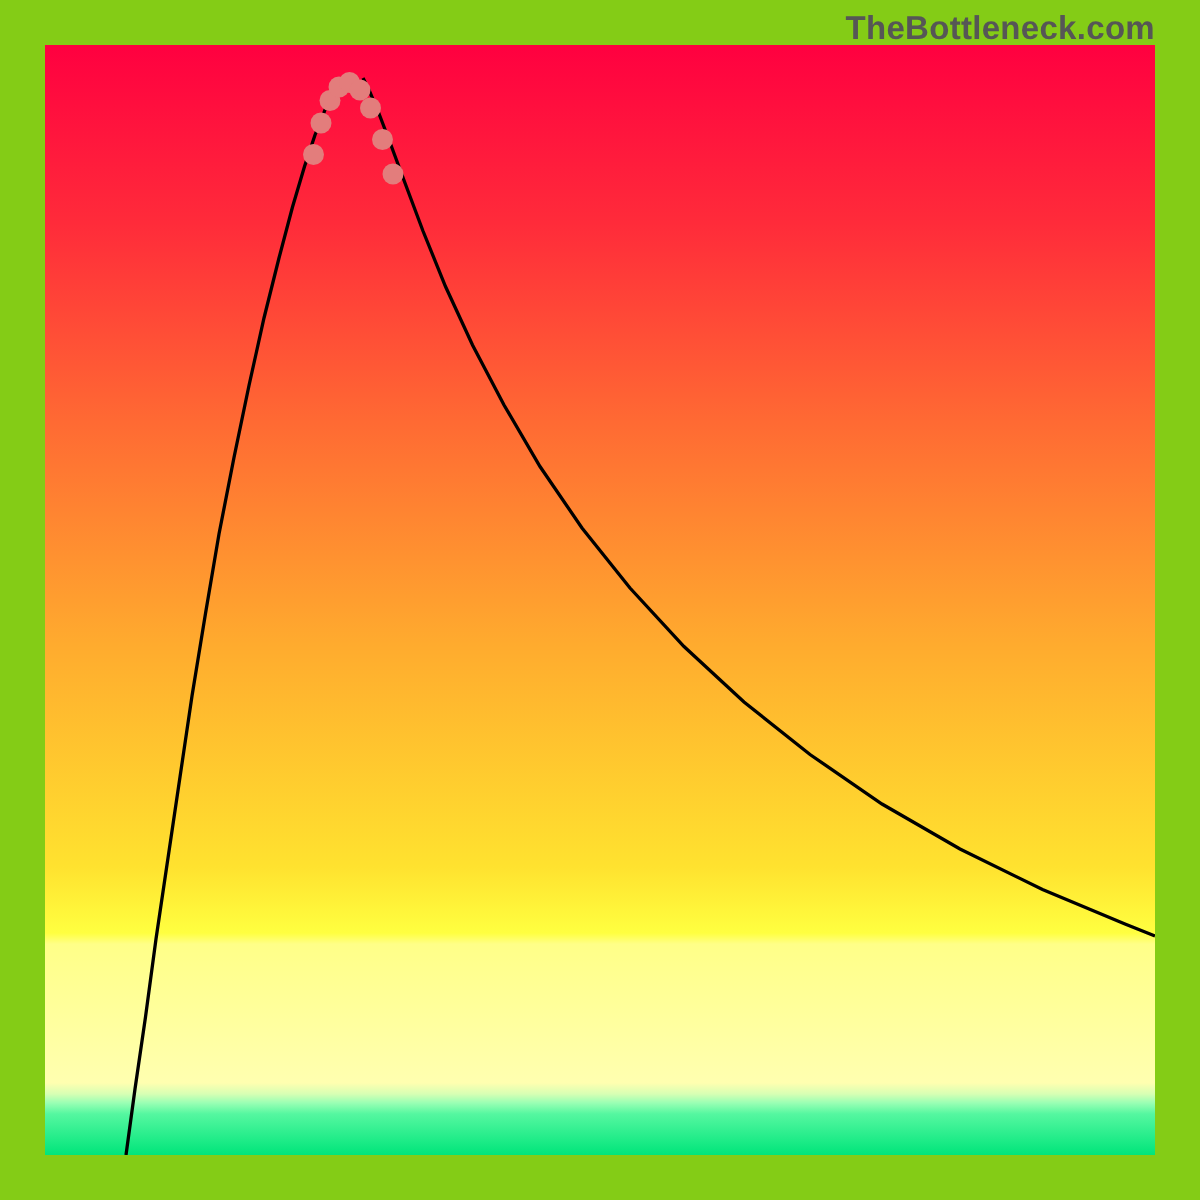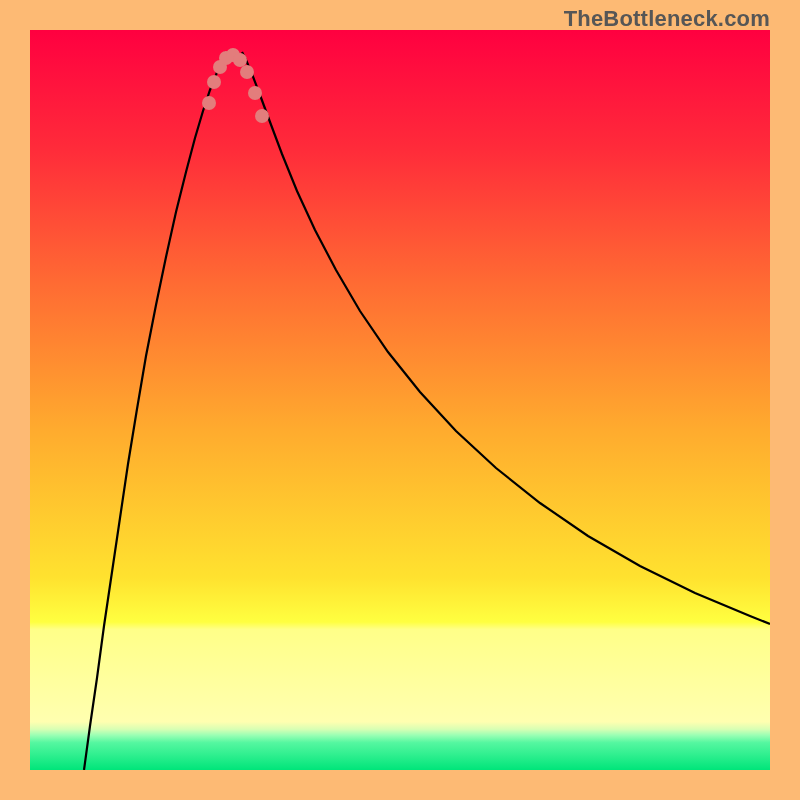--- a/index.html
+++ b/index.html
@@ -9,21 +9,21 @@
     height: 800px;
     background: #000000;
     overflow: hidden;
   }
   .frame {
     position: absolute;
     left: 0;
     top: 0;
     width: 800px;
     height: 800px;
-    background: #fdba74;
+    background: #84cc16;
   }
   .plot-area {
     position: absolute;
     left: 30px;
     top: 30px;
     width: 740px;
     height: 740px;
     overflow: hidden;
   }
   .gradient-bg {

